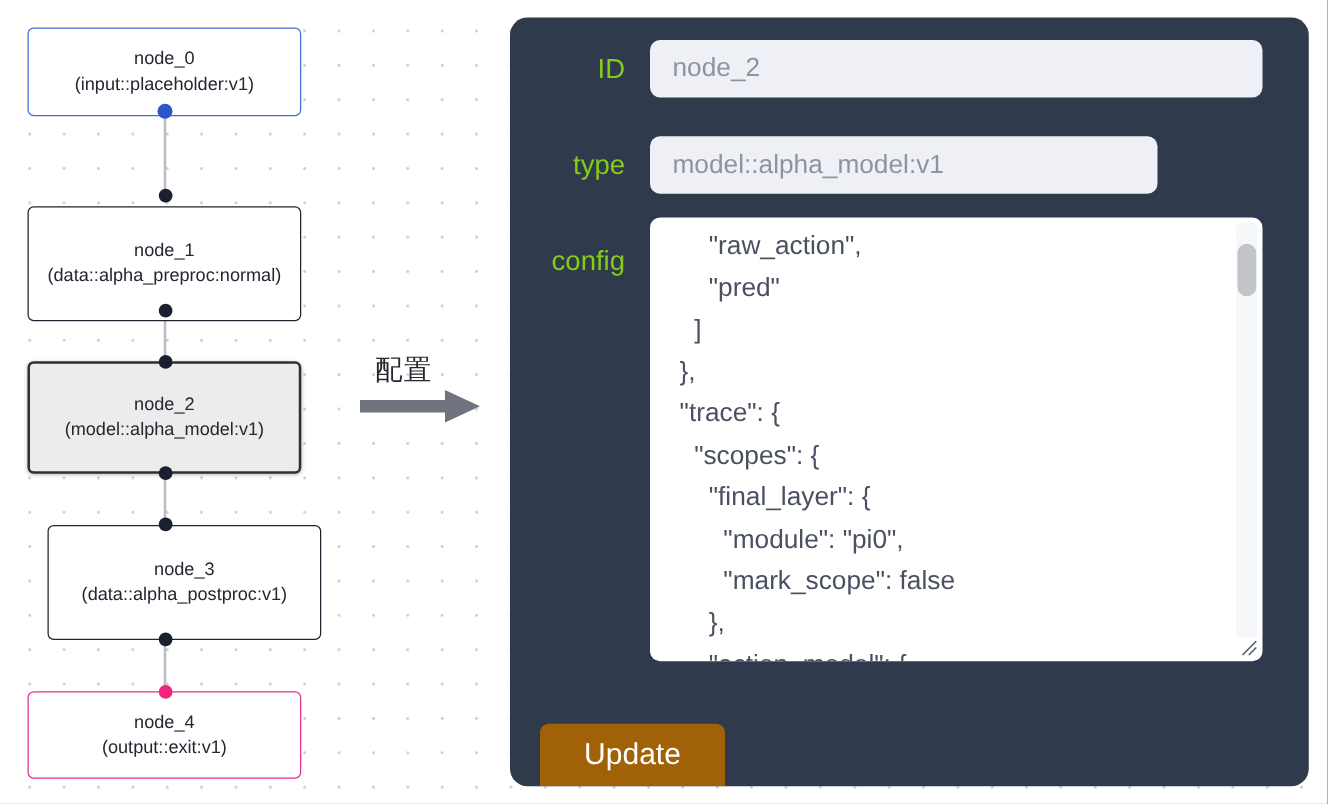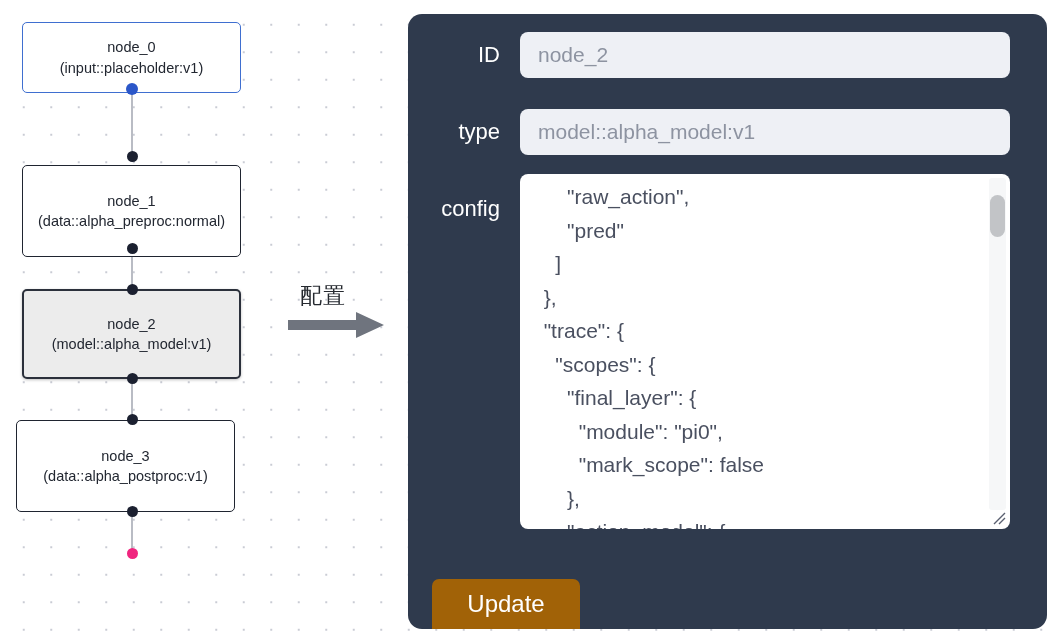--- a/index.html
+++ b/index.html
@@ -118,21 +118,21 @@
     z-index: 6;
     overflow: hidden;
   }
 
   .field-row {
     position: absolute;
     display: flex;
     align-items: center;
   }
   .field-label {
-    color: #ffffff;
+    color: #84cc16;
     font-size: 22px;
     text-align: right;
     width: 100px;
     padding-right: 20px;
     box-sizing: border-box;
     user-select: none;
   }
   .field-input {
     box-sizing: border-box;
     border: none;
@@ -142,21 +142,21 @@
     color: #8d93a1;
     font-size: 21px;
     font-family: "Liberation Sans", "DejaVu Sans", sans-serif;
     padding: 0 18px;
   }
 
   #row-id { left: 12px; top: 18px; width: 615px; }
   #row-id .field-input { width: 490px; height: 46px; }
 
   #row-type { left: 12px; top: 95px; width: 615px; }
-  #row-type .field-input { width: 490px; height: 46px; }
+  #row-type .field-input { width: 406px; height: 46px; }
 
   #row-config { left: 12px; top: 160px; width: 615px; align-items: flex-start; }
   #row-config .field-label { padding-top: 22px; }
 
   #config-textarea-wrap {
     position: relative;
     width: 490px;
     height: 355px;
   }
   #config-textarea {
@@ -242,26 +242,29 @@
     </div>
     <div class="port" style="top:151px;"></div>
     <div class="port" style="top:243px;"></div>
 
     <div class="graph-node selected-node" style="left:22px;top:289px;width:219px;height:90px;">
       <span class="node-text"><span>node_2</span><br><span>(model::alpha_model:v1)</span></span>
     </div>
     <div class="port" style="top:284px;"></div>
     <div class="port" style="top:373px;"></div>
 
-    <div class="graph-node" style="left:16px;top:420px;width:219px;height:92px;">
+    <div class="graph-node" style="left:38px;top:420px;width:219px;height:92px;">
       <span class="node-text"><span>node_3</span><br><span>(data::alpha_postproc:v1)</span></span>
     </div>
     <div class="port" style="top:414px;"></div>
     <div class="port" style="top:506px;"></div>
 
+    <div class="graph-node output-node" style="left:22px;top:553px;width:219px;height:70px;">
+      <span class="node-text"><span>node_4</span><br><span>(output::exit:v1)</span></span>
+    </div>
     <div class="port port-pink" style="top:548px;"></div>
   </div>
 
   <div id="arrow-group">
     <div id="arrow-label">配置</div>
     <svg id="arrow-shape" width="100" height="28" viewBox="0 0 100 28">
       <path d="M0 9 L68 9 L68 1 L96 14 L68 27 L68 19 L0 19 Z" fill="#6f747e"></path>
     </svg>
   </div>
 

